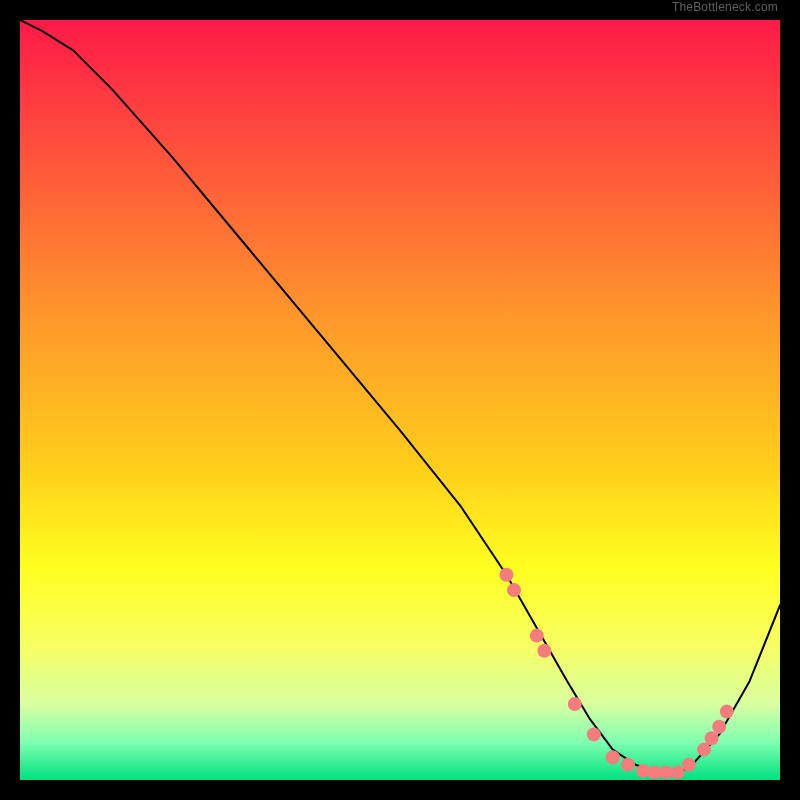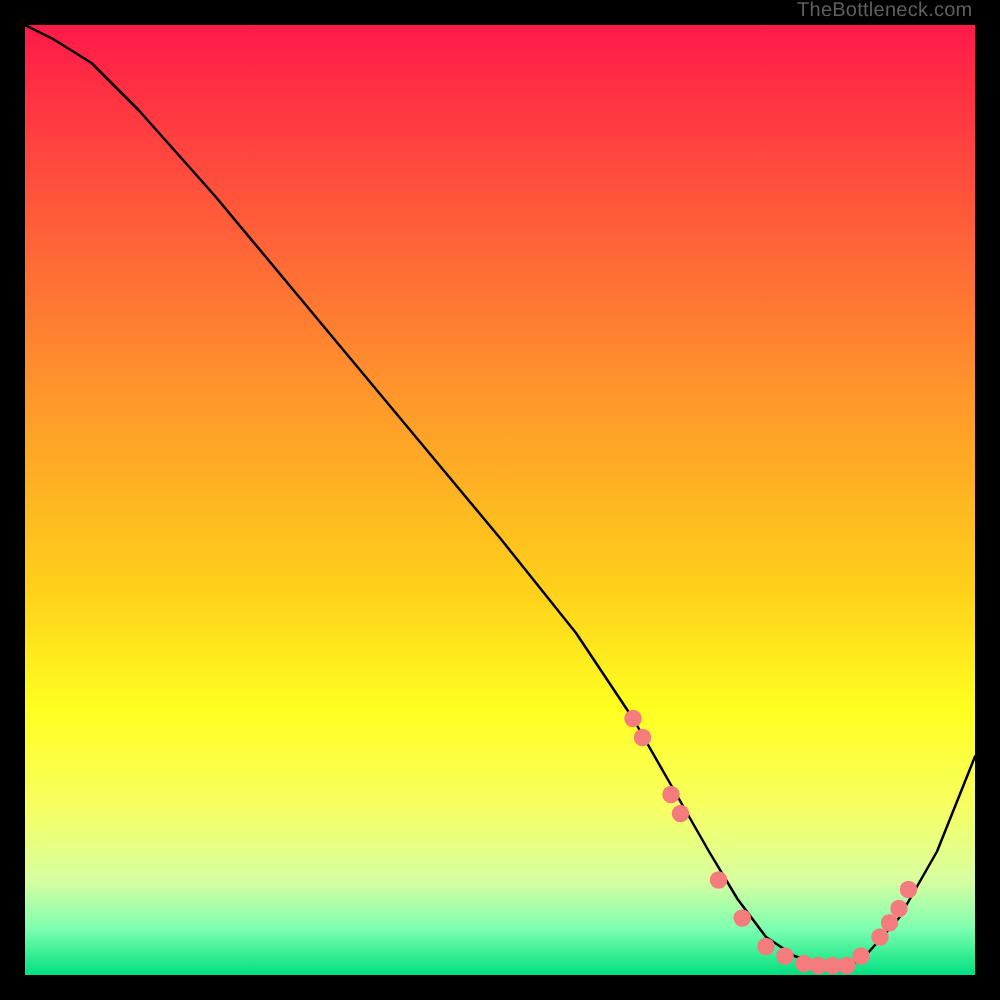--- a/index.html
+++ b/index.html
@@ -17,21 +17,21 @@
     width: 760px;
     height: 760px;
     background: #000000;
   }
   .watermark {
     position: absolute;
     top: 0px;
     right: 22px;
     color: #5f5f5f;
     font-family: Arial, Helvetica, sans-serif;
-    font-size: 16px;
+    font-size: 12px;
     font-weight: 400;
     letter-spacing: 0.2px;
     user-select: none;
   }
   svg {
     position: absolute;
     left: 0;
     top: 0;
   }
 </style>

